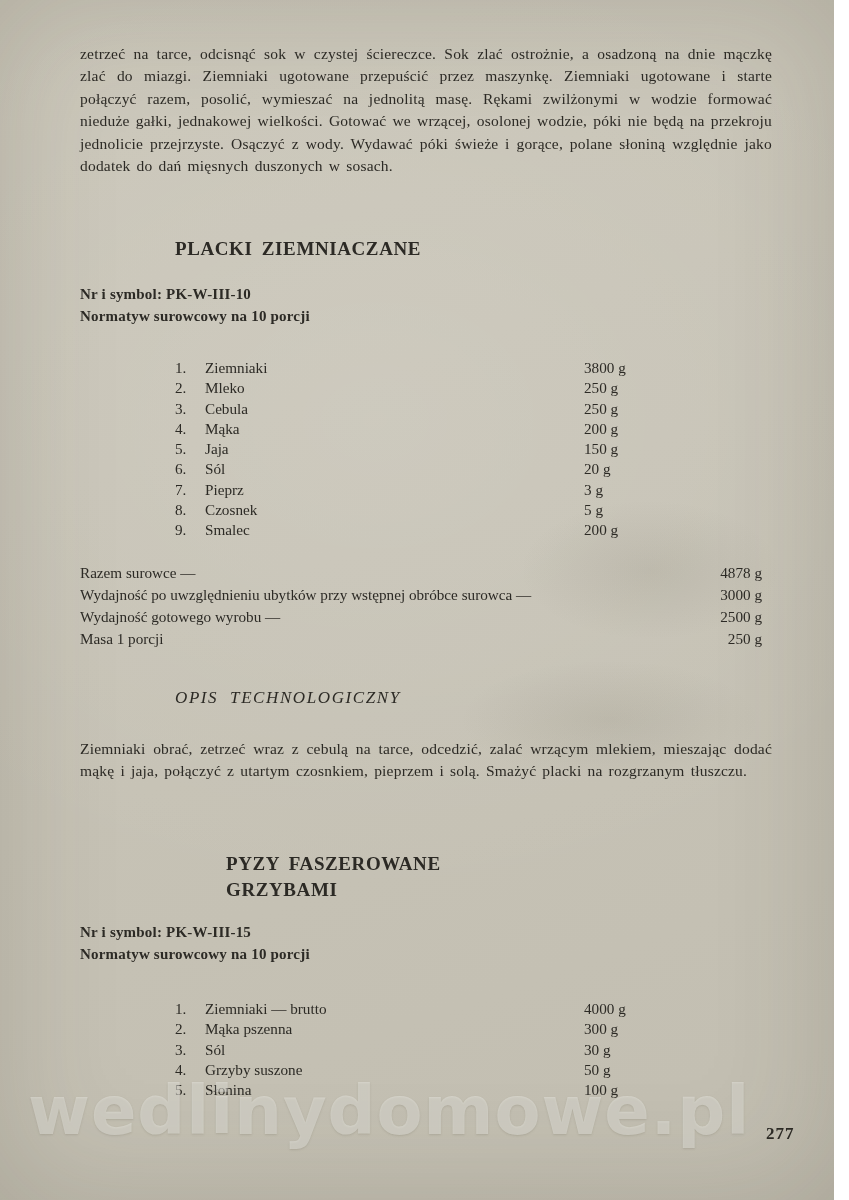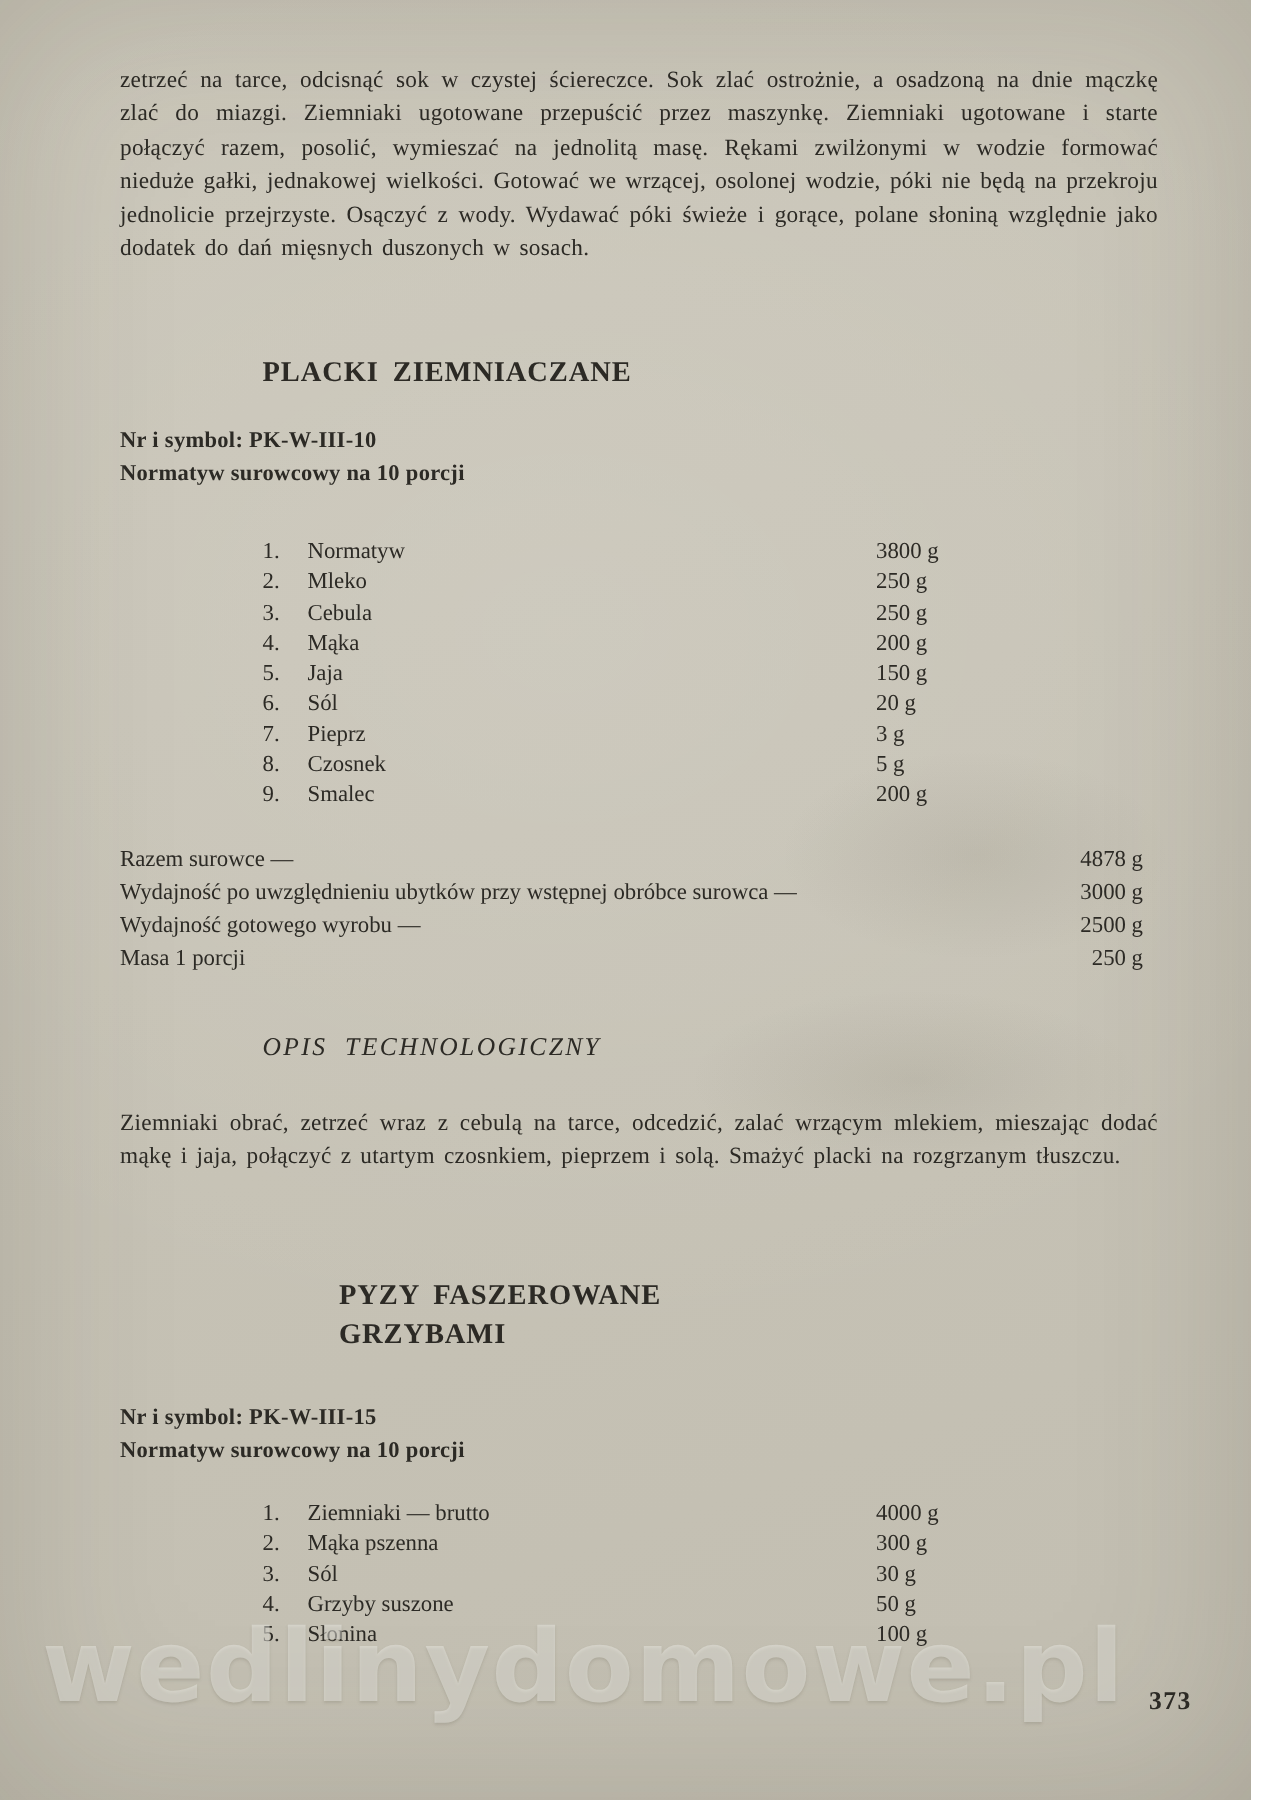--- a/index.html
+++ b/index.html
@@ -91,21 +91,21 @@
     <div>
       <span>Nr i symbol:</span>
       <span>PK-W-III-10</span>
     </div>
     <div>Normatyw surowcowy na 10 porcji</div>
   </div>
 
   <div class="ing-list" style="left:175px; top:359px; width:484px;">
     <div class="ing-row">
       <span class="ing-num">1.</span>
-      <span class="ing-name">Normatyw</span>
+      <span class="ing-name">Ziemniaki</span>
       <span class="ing-qty">3800 g</span>
     </div>
     <div class="ing-row">
       <span class="ing-num">2.</span>
       <span class="ing-name">Mleko</span>
       <span class="ing-qty">250 g</span>
     </div>
     <div class="ing-row">
       <span class="ing-num">3.</span>
       <span class="ing-name">Cebula</span>
@@ -164,21 +164,21 @@
 
   <h3 class="section-title" style="left:175px; top:688px;">OPIS TECHNOLOGICZNY</h3>
 
   <p class="body-text" style="left:80px; top:722px; width:692px;">Ziemniaki obrać, zetrzeć wraz z cebulą na tarce, odcedzić, zalać wrzącym mlekiem, mieszając dodać mąkę i jaja, połączyć z utartym czosnkiem, pieprzem i solą. Smażyć placki na rozgrzanym tłuszczu.</p>
 
   <div style="position:absolute; left:189px; top:853px;margin-left:37px;">
     <h2 class="recipe-title" style="position:static;">PYZY FASZEROWANE</h2>
     <h2 class="recipe-title" style="position:static; margin-top:4px;">GRZYBAMI</h2>
   </div>
 
-  <div class="symbol-block" style="left:80px; top:922px;margin-top:13px;">
+  <div class="symbol-block" style="left:80px; top:922px;">
     <div>
       <span>Nr i symbol:</span>
       <span>PK-W-III-15</span>
     </div>
     <div>Normatyw surowcowy na 10 porcji</div>
   </div>
 
   <div class="ing-list" style="left:175px; top:1000px; width:484px;">
     <div class="ing-row">
       <span class="ing-num">1.</span>
@@ -202,15 +202,15 @@
     </div>
     <div class="ing-row">
       <span class="ing-num">5.</span>
       <span class="ing-name">Słonina</span>
       <span class="ing-qty">100 g</span>
     </div>
   </div>
 
   <div class="watermark">wedlinydomowe.pl</div>
 
-  <div class="page-number">373</div>
+  <div class="page-number">277</div>
 
 </div>
 
 </body></html>

